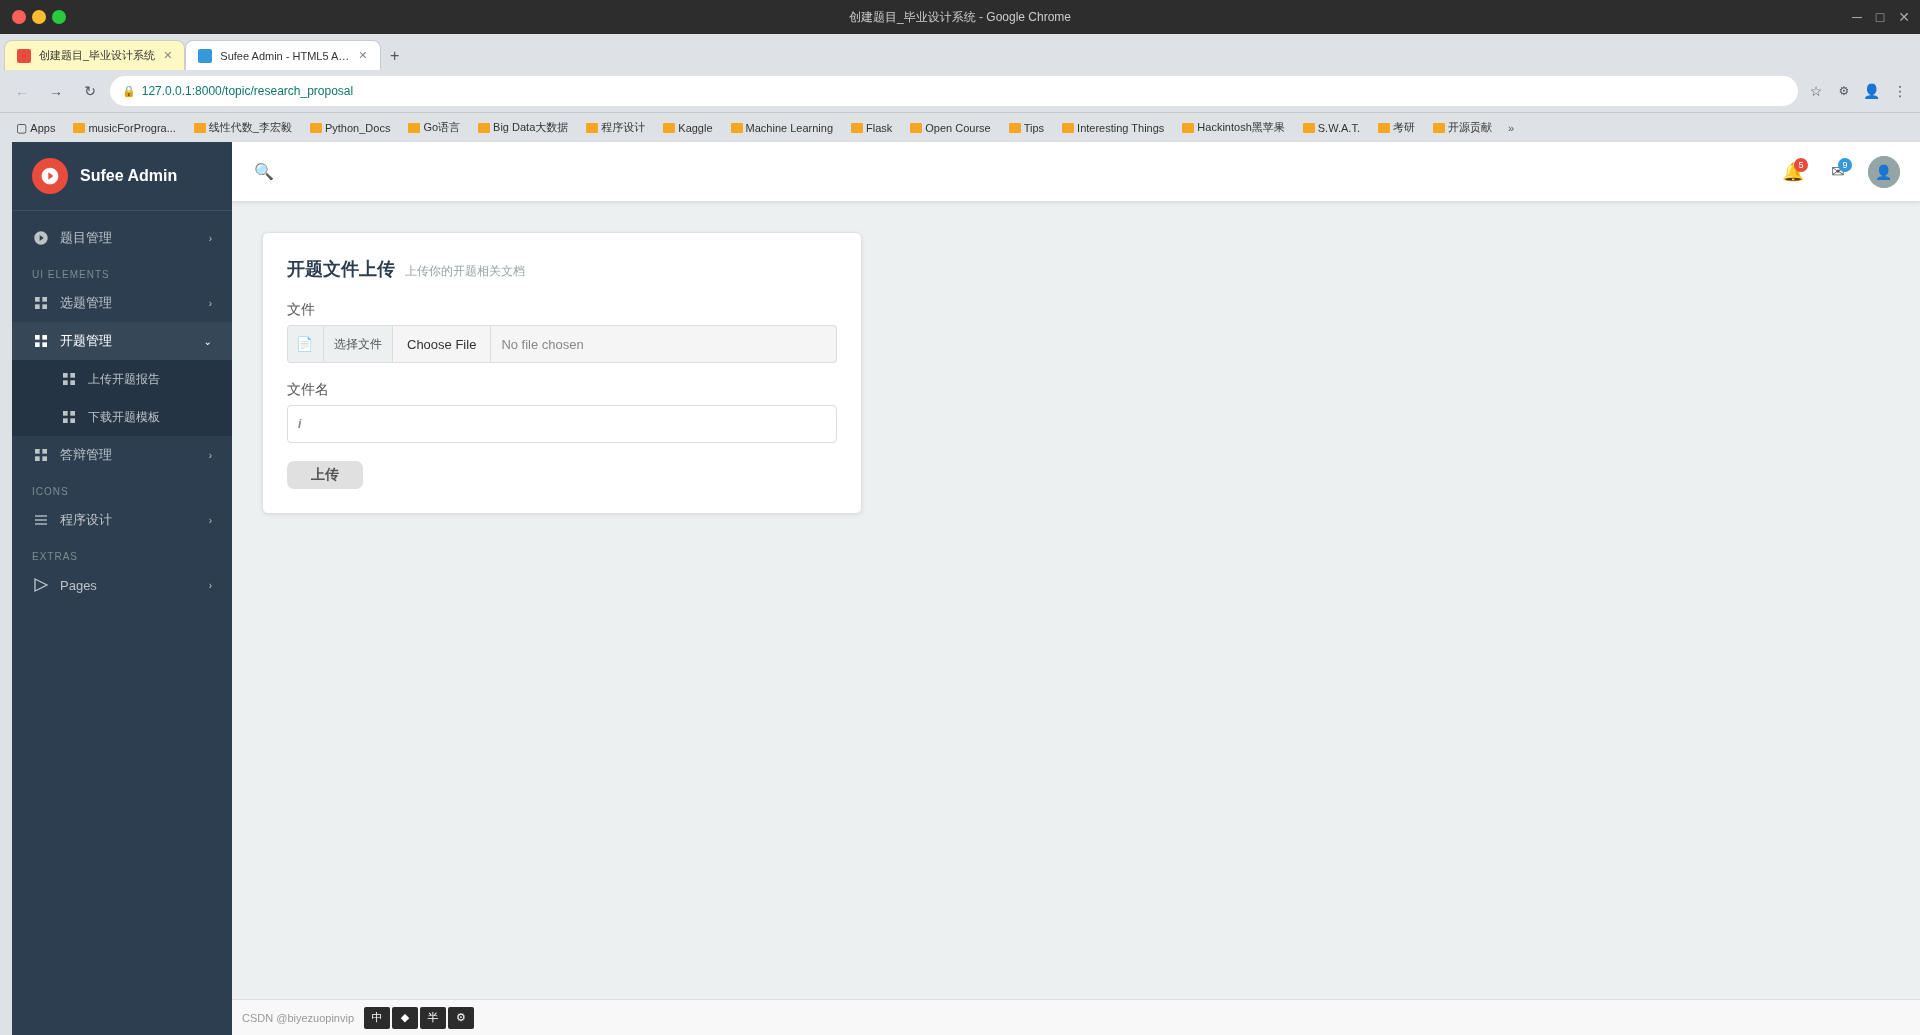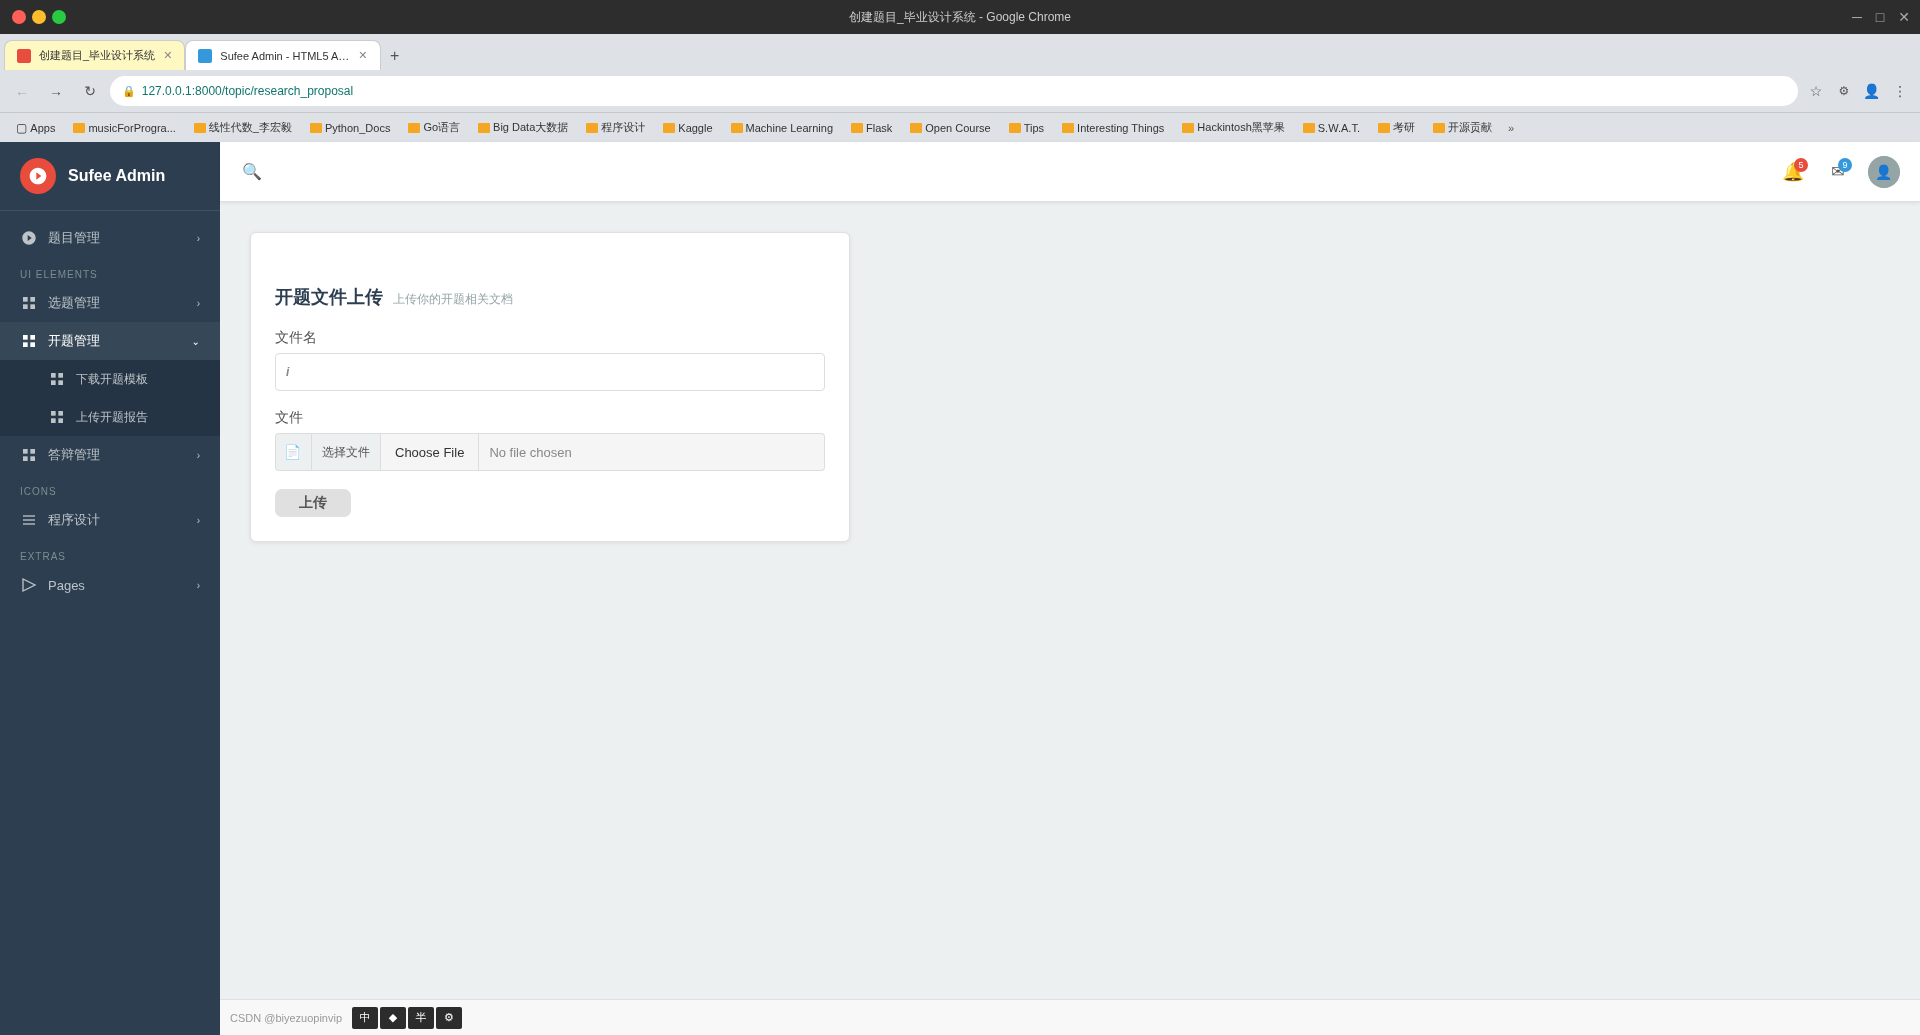--- a/index.html
+++ b/index.html
@@ -36,21 +36,21 @@
     .address-actions { display: flex; gap: 4px; }
     .addr-icon { width: 24px; height: 24px; display: flex; align-items: center; justify-content: center; font-size: 14px; color: #555; cursor: pointer; }
 
     
     .bookmarks-bar { height: 30px; background: #dee1e6; display: flex; align-items: center; padding: 0 8px; gap: 2px; border-top: 1px solid #c8c8c8; overflow: hidden; }
     .bookmark-item { display: flex; align-items: center; gap: 3px; padding: 3px 8px; border-radius: 4px; font-size: 11px; color: #333; cursor: pointer; white-space: nowrap; }
     .bk-folder { width: 12px; height: 10px; background: #f5a623; border-radius: 1px; }
     .bk-more { font-size: 11px; color: #555; padding: 3px 6px; cursor: pointer; }
 
     
-    .app-layout { display: flex; flex: 1; height: calc(1035px - 140px); }
+    .app-layout { display: flex; flex: 1; height: calc(1035px - 140px); padding-left: 12px; }
 
     
     .sidebar { width: 220px; background: #2c3e50; color: #ecf0f1; display: flex; flex-direction: column; min-height: 100%; }
     .sidebar-brand { padding: 16px 20px; display: flex; align-items: center; gap: 12px; border-bottom: 1px solid rgba(255,255,255,0.1); }
     .brand-icon { width: 36px; height: 36px; background: #e74c3c; border-radius: 50%; display: flex; align-items: center; justify-content: center; font-size: 16px; color: white; }
     .brand-name { font-size: 16px; font-weight: 600; color: #fff; }
 
     .sidebar-menu { padding: 8px 0; flex: 1; }
     .menu-item { display: flex; align-items: center; padding: 10px 20px; cursor: pointer; color: #bdc3c7; font-size: 13px; gap: 10px; }
     .menu-item.active { background: rgba(255,255,255,0.05); color: #fff; }
@@ -73,21 +73,21 @@
     .nav-bell { position: relative; cursor: pointer; width: 28px; height: 28px; display: flex; align-items: center; justify-content: center; font-size: 18px; color: #555; }
     .nav-badge { position: absolute; top: 0; right: 0; background: #e74c3c; color: white; border-radius: 50%; width: 14px; height: 14px; font-size: 9px; display: flex; align-items: center; justify-content: center; }
     .nav-badge.blue { background: #3498db; }
     .nav-avatar { width: 32px; height: 32px; border-radius: 50%; background: #95a5a6; overflow: hidden; cursor: pointer; }
 
     
     .content-area { flex: 1; padding: 30px; }
 
     
     .form-card { background: #fff; border-radius: 6px; padding: 24px; max-width: 600px; box-shadow: 0 1px 4px rgba(0,0,0,0.08); border: 1px solid #e0e0e0; }
-    .form-card-header { display: flex; align-items: baseline; gap: 10px; margin-bottom: 20px; margin-top: 28px; }
+    .form-card-header { display: flex; align-items: baseline; gap: 10px; margin-bottom: 20px; }
     .form-card-title { font-size: 18px; font-weight: 700; color: #2c3e50; }
     .form-card-subtitle { font-size: 12px; color: #95a5a6; }
 
     .form-group { margin-bottom: 18px; }
     .form-label { font-size: 14px; color: #555; margin-bottom: 6px; display: block; }
     .form-control { width: 100%; height: 38px; border: 1px solid #ddd; border-radius: 4px; padding: 0 10px; font-size: 13px; color: #333; display: flex; align-items: center; gap: 8px; }
     .form-control-icon { color: #888; font-size: 12px; font-style: italic; font-weight: bold; }
 
     .file-input-wrapper { display: flex; align-items: center; gap: 0; }
     .file-icon { width: 36px; height: 38px; background: #ecf0f1; border: 1px solid #ddd; border-right: none; border-radius: 4px 0 0 4px; display: flex; align-items: center; justify-content: center; color: #777; font-size: 14px; }
@@ -277,32 +277,32 @@
         <div class="submenu">
           <div class="menu-item">
             <div class="menu-icon">
               <svg viewBox="0 0 24 24">
                   <rect x="3" y="3" width="7" height="7" fill="currentColor"></rect>
                   <rect x="14" y="3" width="7" height="7" fill="currentColor"></rect>
                   <rect x="3" y="14" width="7" height="7" fill="currentColor"></rect>
                   <rect x="14" y="14" width="7" height="7" fill="currentColor"></rect>
                 </svg>
             </div>
-            <span>下载开题模板</span>
+            <span>上传开题报告</span>
           </div>
           <div class="menu-item">
             <div class="menu-icon">
               <svg viewBox="0 0 24 24">
                   <rect x="3" y="3" width="7" height="7" fill="currentColor"></rect>
                   <rect x="14" y="3" width="7" height="7" fill="currentColor"></rect>
                   <rect x="3" y="14" width="7" height="7" fill="currentColor"></rect>
                   <rect x="14" y="14" width="7" height="7" fill="currentColor"></rect>
                 </svg>
             </div>
-            <span>上传开题报告</span>
+            <span>下载开题模板</span>
           </div>
         </div>
 
         <div class="menu-item">
           <div class="menu-icon">
             <svg viewBox="0 0 24 24">
                 <rect x="3" y="3" width="7" height="7" fill="currentColor"></rect>
                 <rect x="14" y="3" width="7" height="7" fill="currentColor"></rect>
                 <rect x="3" y="14" width="7" height="7" fill="currentColor"></rect>
                 <rect x="14" y="14" width="7" height="7" fill="currentColor"></rect>
@@ -355,44 +355,44 @@
         <div class="nav-avatar">
           <div style="width:100%;height:100%;background:#95a5a6;border-radius:50%;display:flex;align-items:center;justify-content:center;color:#fff;font-size:14px;">👤</div>
         </div>
       </div>
 
       <div class="content-area">
         <div class="form-card">
           <div class="form-card-header">
             <span class="form-card-title">开题文件上传</span>
             <span class="form-card-subtitle">上传你的开题相关文档</span>
+          </div>
+
+          
+          <div class="form-group">
+            <label class="form-label">文件</label>
+            <div class="file-input-wrapper">
+              <div class="file-icon">📄</div>
+              <span style="padding:0 10px;font-size:12px;color:#555;background:#ecf0f1;border:1px solid #ddd;border-right:none;height:38px;display:flex;align-items:center;">选择文件</span>
+
+              <label for="fileInput" style="height:38px;background:#f5f5f5;border:1px solid #ddd;padding:0 14px;font-size:13px;cursor:pointer;color:#333;display:flex;align-items:center;">Choose File</label>
+              <div class="file-no-chosen">No file chosen</div>
+            </div>
           </div>
 
           
           <div class="form-group">
             <label class="form-label">文件名</label>
             <div class="form-control">
               <span class="form-control-icon">i</span>
               <input type="text" style="border: none; outline: none; flex: 1 1 0%; font-size: 13px; color: rgb(51, 51, 51);">
             </div>
           </div>
 
           
-          <div class="form-group">
-            <label class="form-label">文件</label>
-            <div class="file-input-wrapper">
-              <div class="file-icon">📄</div>
-              <span style="padding:0 10px;font-size:12px;color:#555;background:#ecf0f1;border:1px solid #ddd;border-right:none;height:38px;display:flex;align-items:center;">选择文件</span>
-
-              <label for="fileInput" style="height:38px;background:#f5f5f5;border:1px solid #ddd;padding:0 14px;font-size:13px;cursor:pointer;color:#333;display:flex;align-items:center;">Choose File</label>
-              <div class="file-no-chosen">No file chosen</div>
-            </div>
-          </div>
-
-          
           <button class="btn-upload">上传</button>
         </div>
       </div>
 
       <div class="bottom-bar">
         <span class="bottom-credit">CSDN @biyezuopinvip</span>
         <div class="bottom-tools">
           <div class="bottom-tool">中</div>
           <div class="bottom-tool">◆</div>
           <div class="bottom-tool">半</div>

